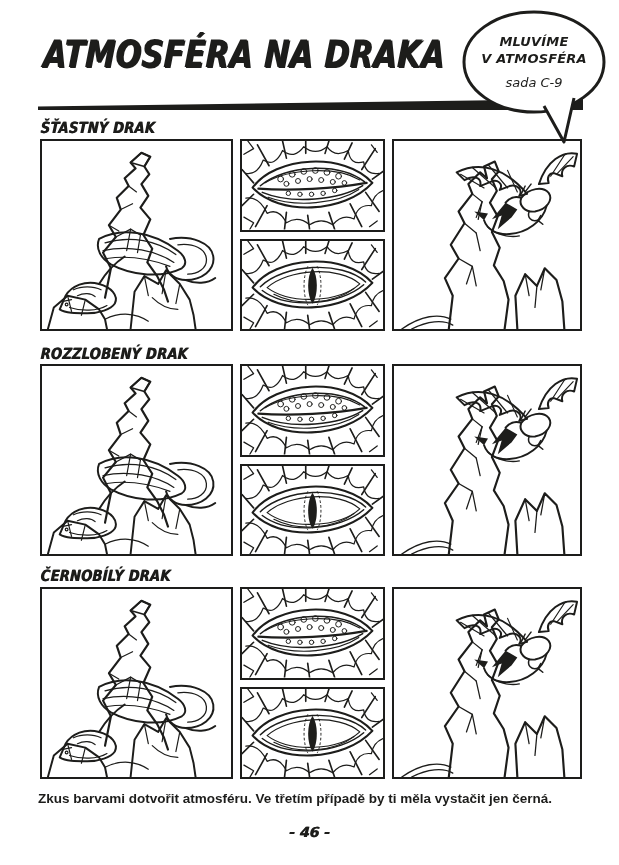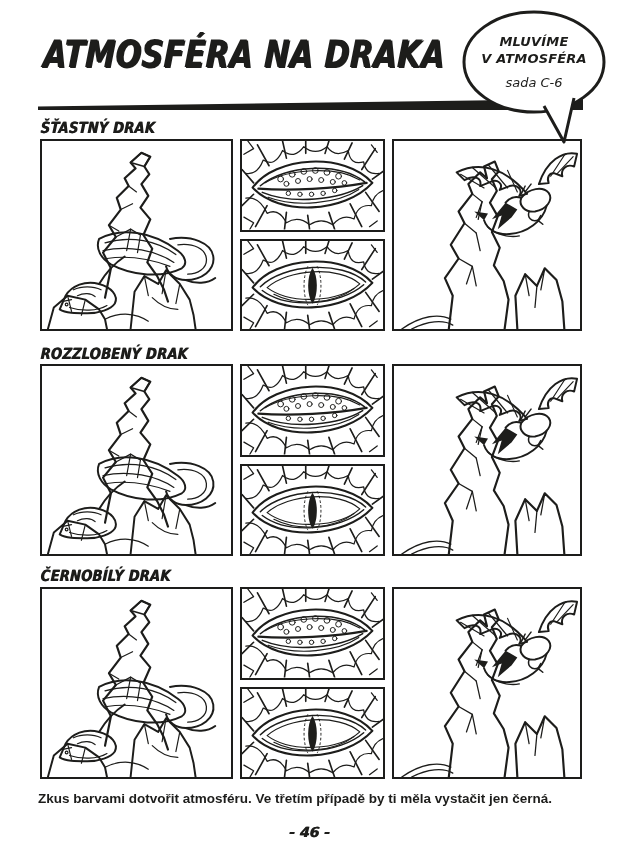--- a/index.html
+++ b/index.html
@@ -230,21 +230,21 @@
   <div class="title">ATMOSFÉRA NA DRAKA</div>
   <div class="rule"></div>
 
   <svg class="bubble-svg" viewBox="0 0 152 140">
     <ellipse cx="76" cy="56" rx="70" ry="50" fill="#ffffff" stroke="#1d1d1b" stroke-width="3"></ellipse>
     <path d="M86,100 L106,136 116,92" fill="#ffffff" stroke="#1d1d1b" stroke-width="3" stroke-linejoin="round"></path>
   </svg>
   <div class="bubble-text">
     <div class="bubble-line">MLUVÍME</div>
     <div class="bubble-line">V ATMOSFÉRA</div>
-    <div class="bubble-sub">sada C-6</div>
+    <div class="bubble-sub">sada C-9</div>
   </div>
 
   <div class="section-label" style="top:118px;">ŠŤASTNÝ DRAK</div>
   <div class="row" style="top:139px;">
     <div class="panel p-left">
       <svg preserveAspectRatio="none" viewBox="0 0 192 192">
         <use href="#art-sleeping-dragon" xlink:href="#art-sleeping-dragon"></use>
         </svg>
     </div>
     <div class="p-mid">

